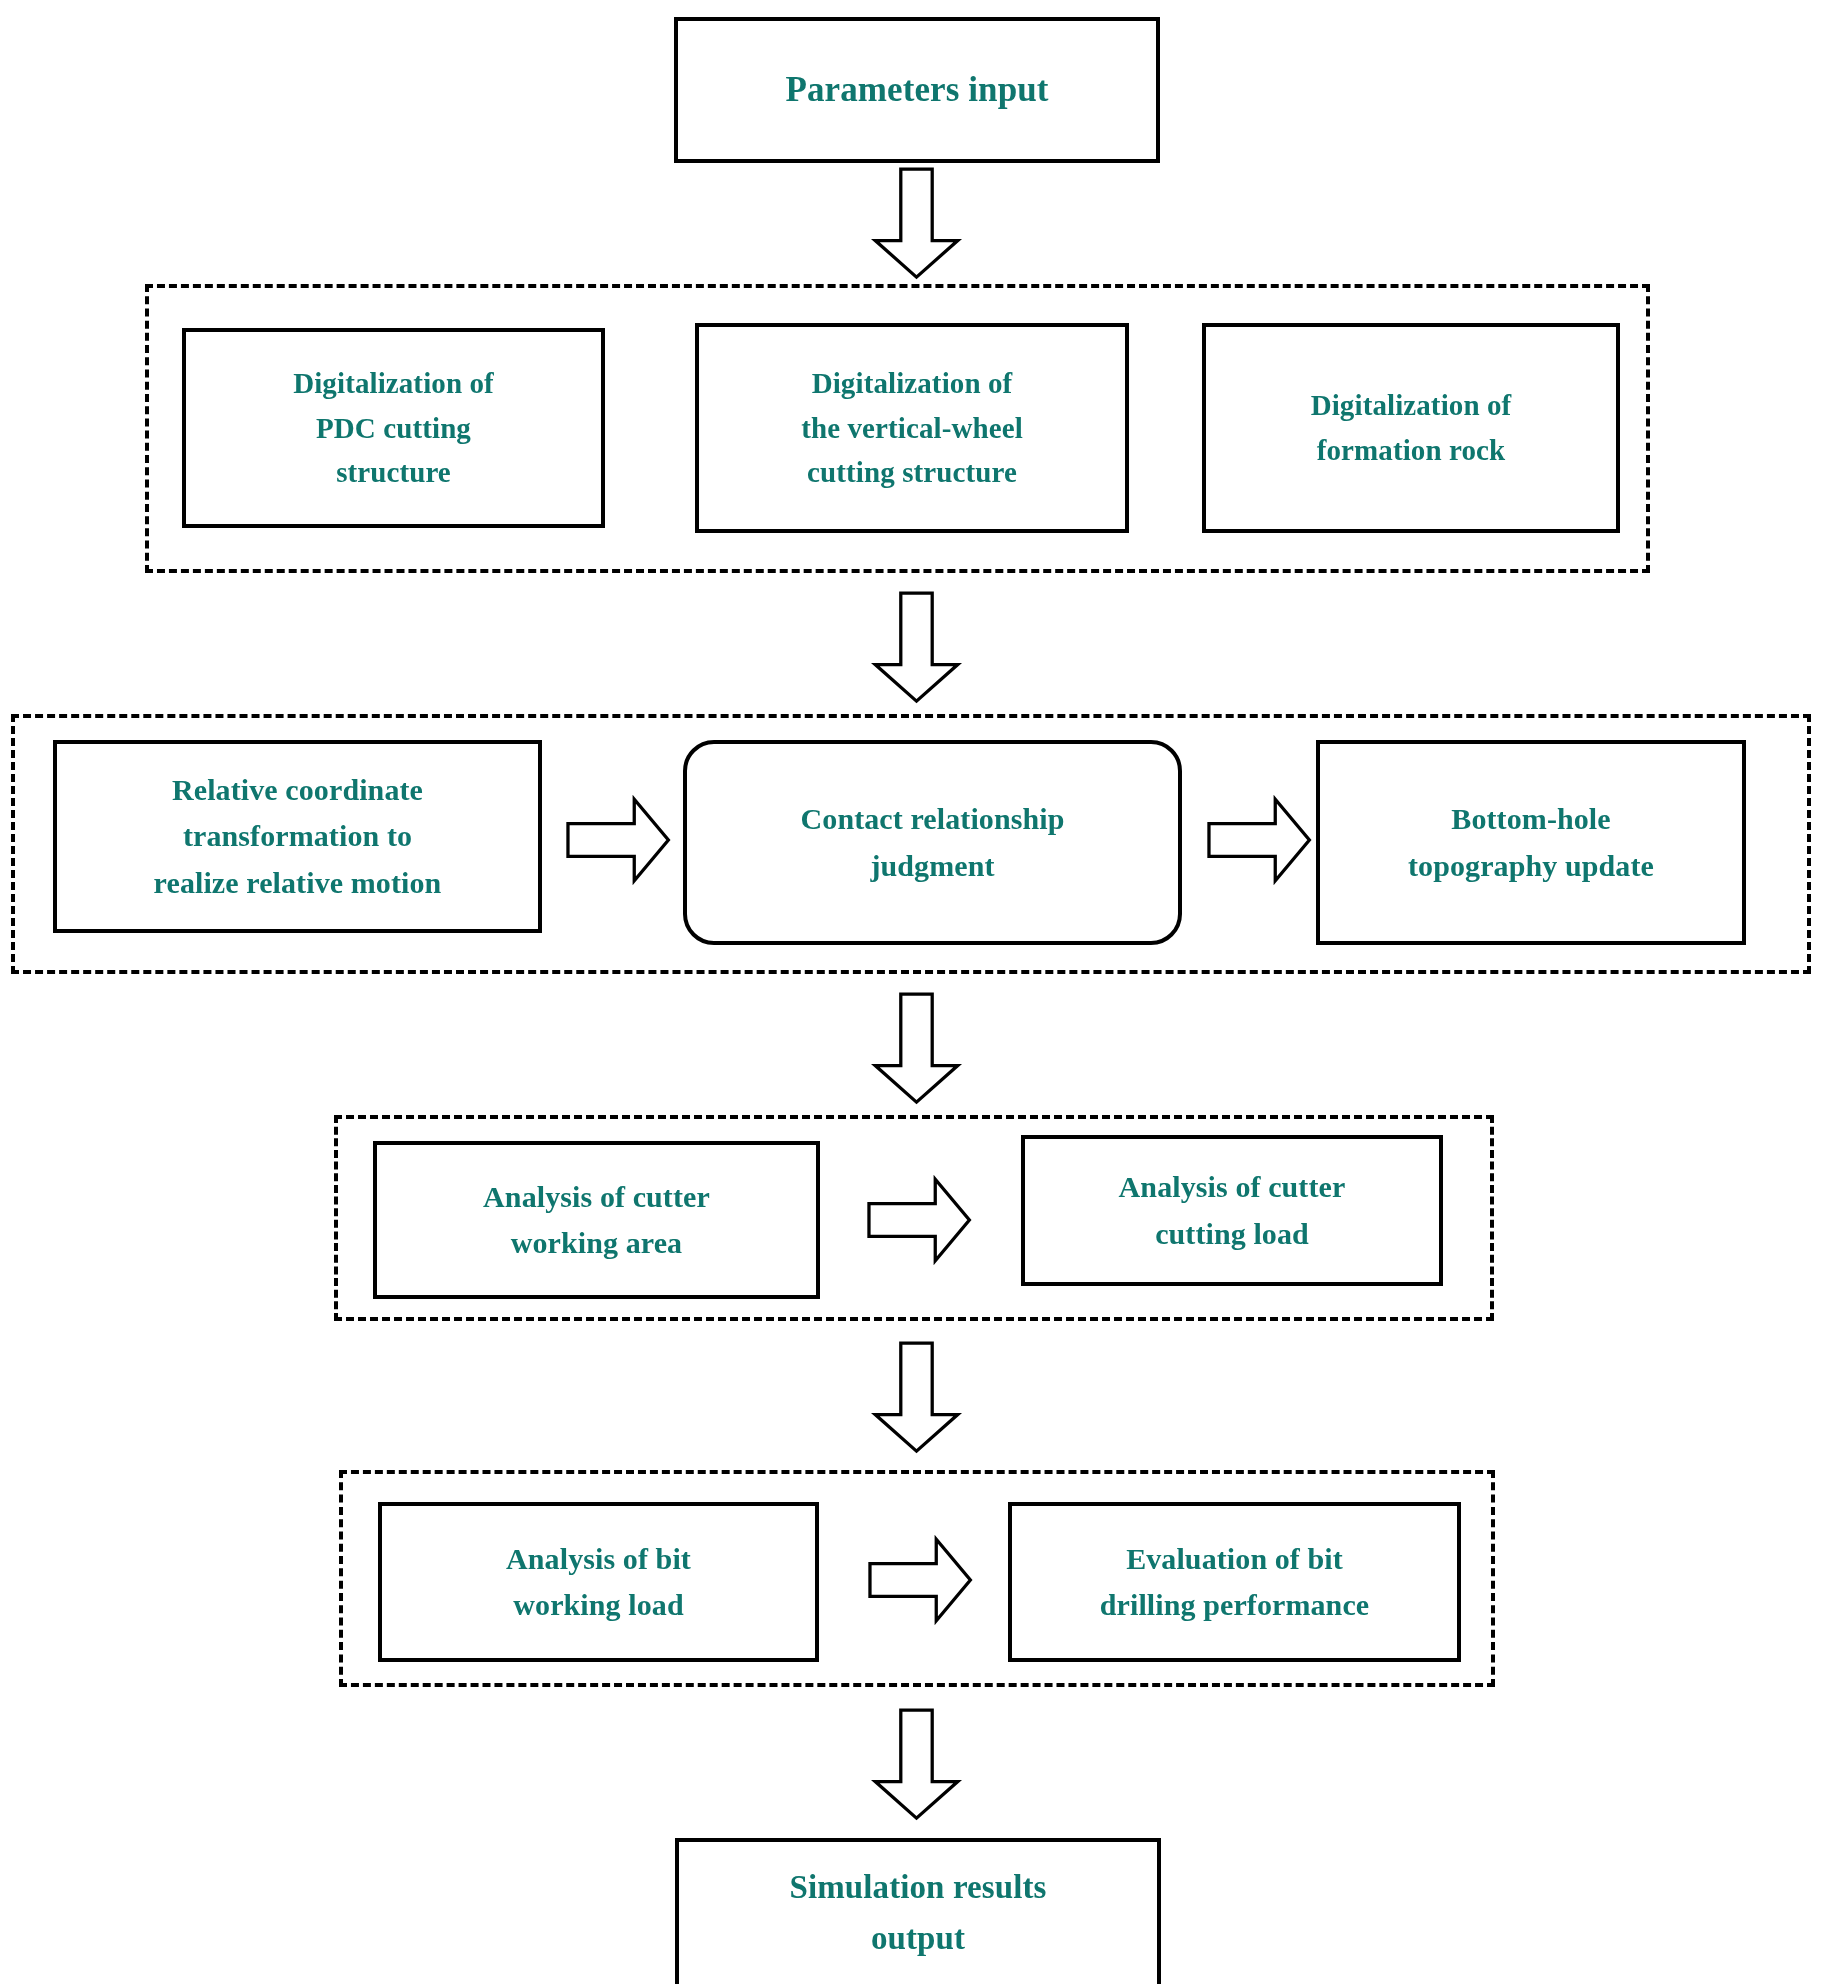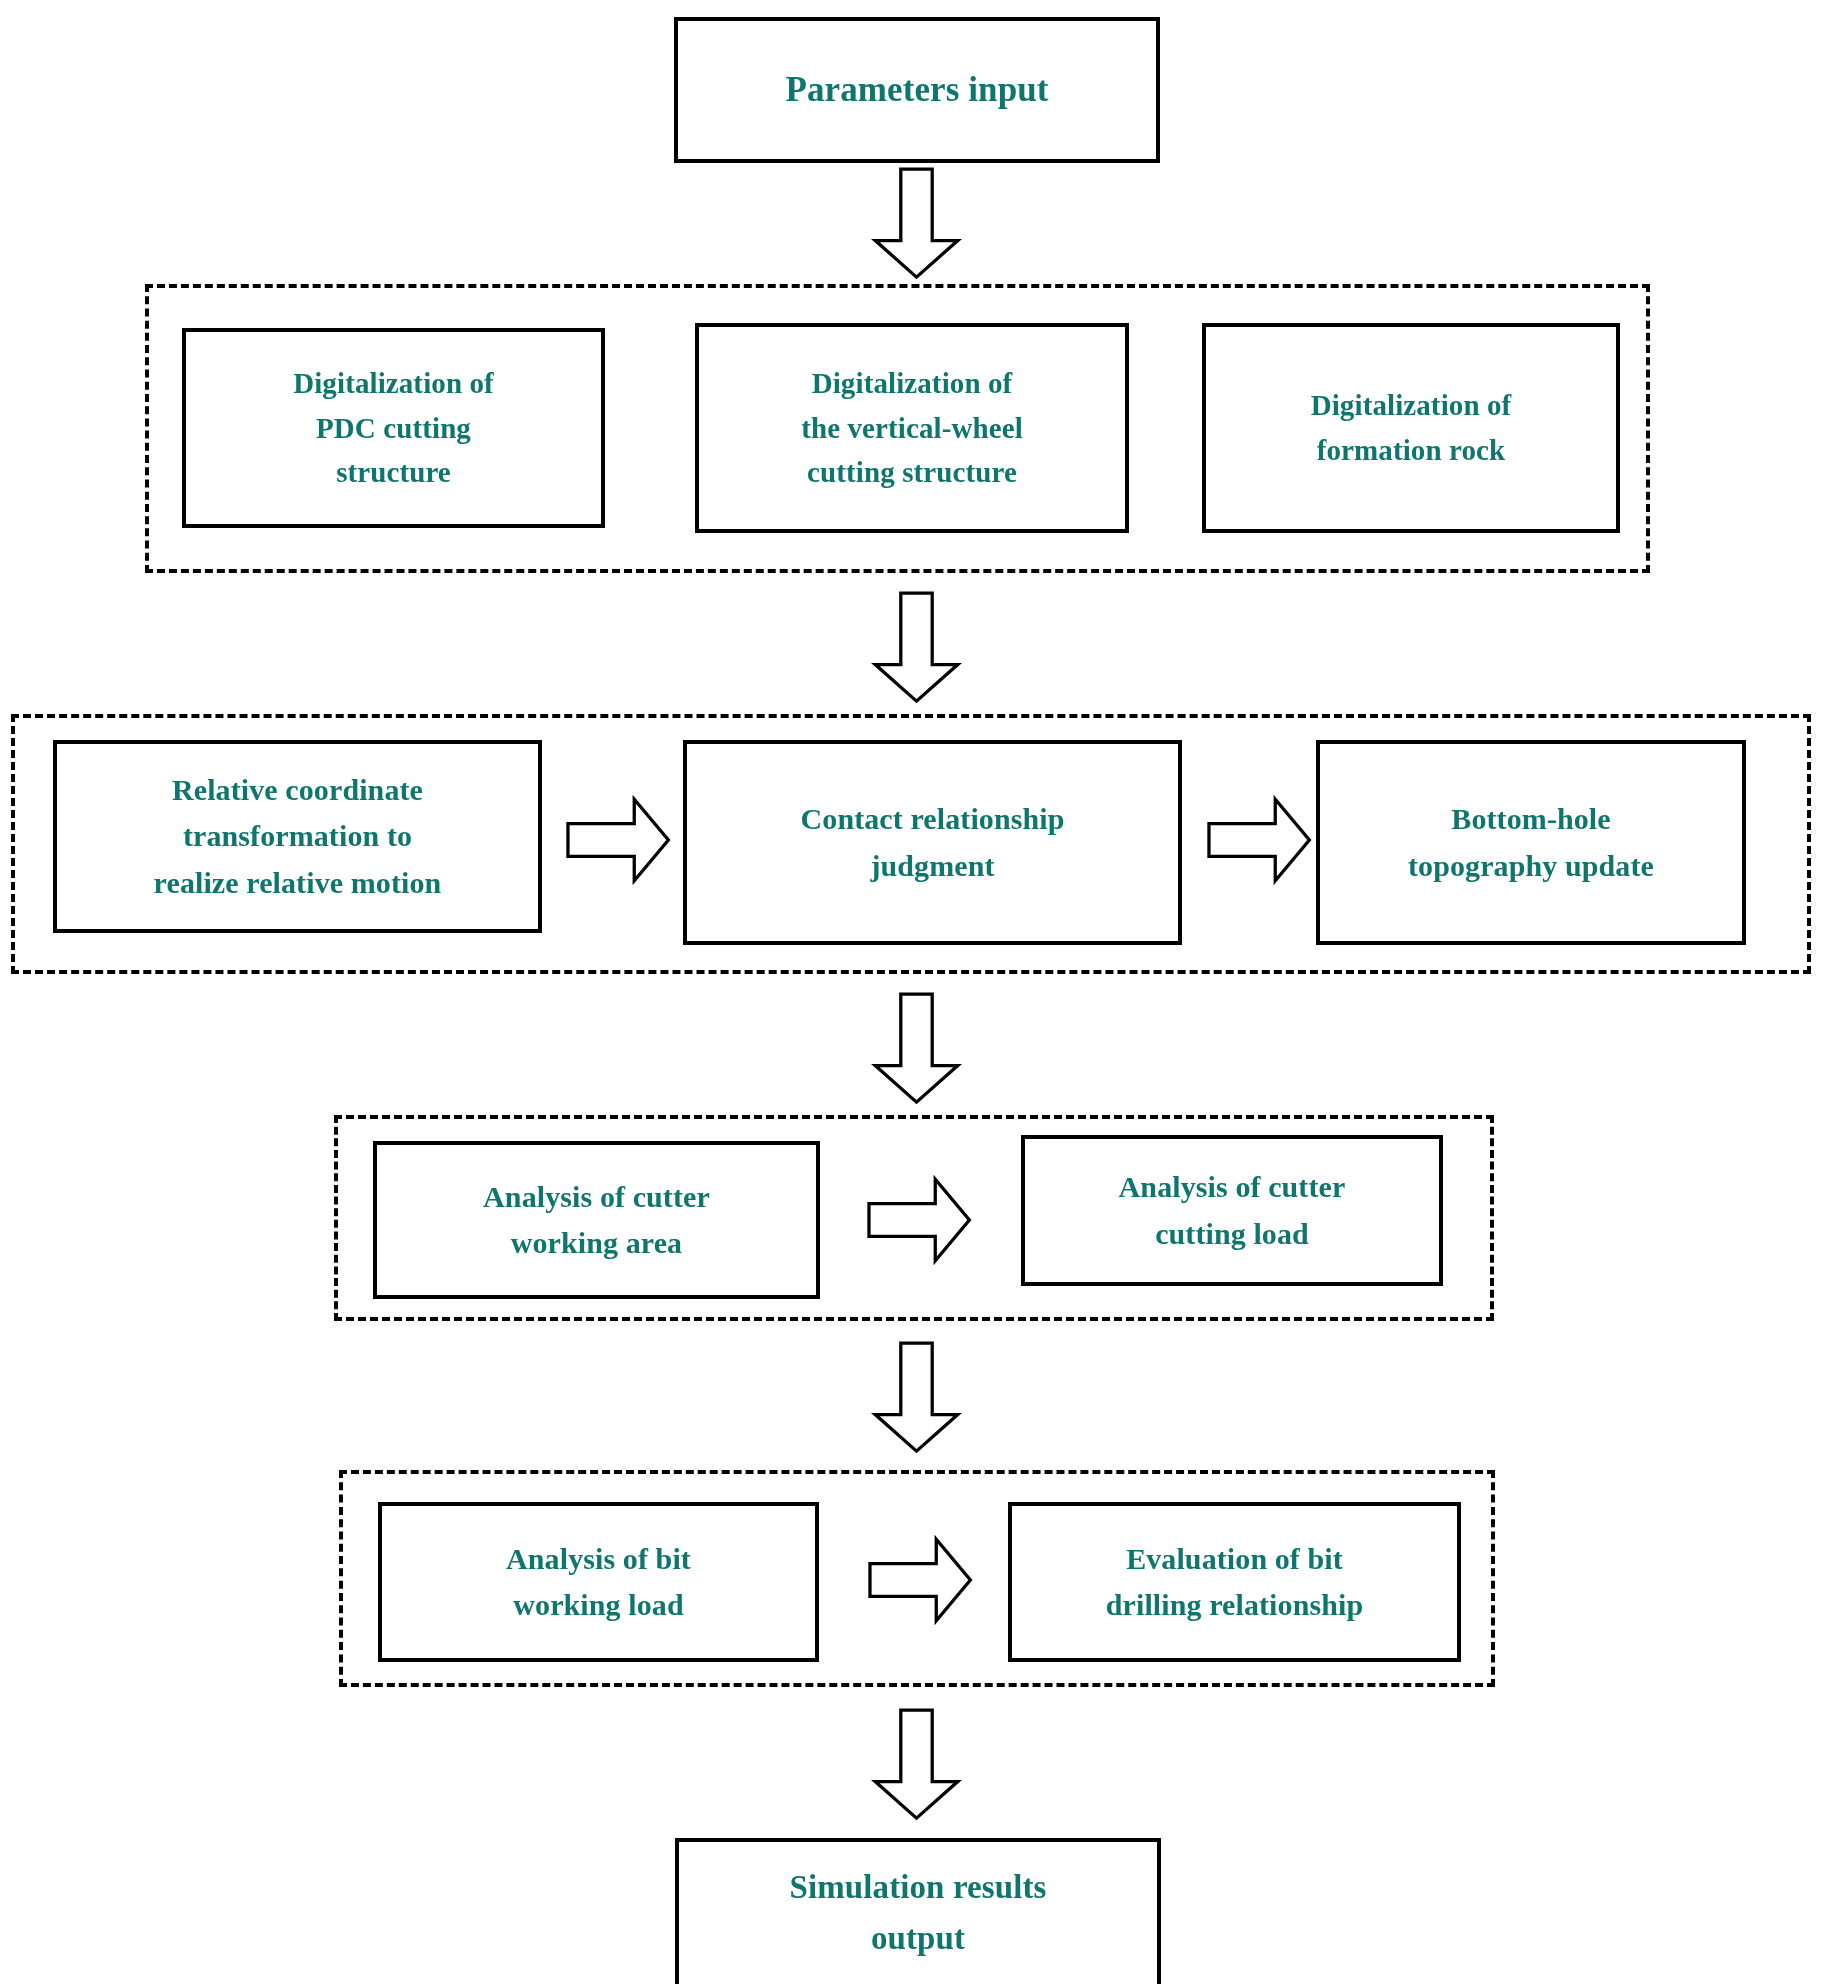--- a/index.html
+++ b/index.html
@@ -109,21 +109,21 @@
 transformation to
 realize relative motion</span>
   </div>
 
   <div class="arrow" style="left:566px; top:796px; width:105px; height:88px;">
     <svg viewBox="0 0 160 134" width="105" height="88" aria-hidden="true">
       <path d="M 3 42 L 104 42 L 104 5 L 156 67 L 104 129 L 104 92 L 3 92 Z"></path>
     </svg>
   </div>
 
-  <div class="node" style="left:683px; top:740px; width:499px; height:205px; font-size:30px;">
+  <div class="node" style="left:683px; top:740px; width:499px; height:205px; font-size:30px;border-radius:31px;">
     <span class="txt">Contact relationship
 judgment</span>
   </div>
 
   <div class="arrow" style="left:1207px; top:796px; width:105px; height:88px;">
     <svg viewBox="0 0 160 134" width="105" height="88" aria-hidden="true">
       <path d="M 3 42 L 104 42 L 104 5 L 156 67 L 104 129 L 104 92 L 3 92 Z"></path>
     </svg>
   </div>
 
@@ -170,21 +170,21 @@
   </div>
 
   <div class="arrow" style="left:868px; top:1536px; width:105px; height:88px;">
     <svg viewBox="0 0 160 134" width="105" height="88" aria-hidden="true">
       <path d="M 3 42 L 104 42 L 104 5 L 156 67 L 104 129 L 104 92 L 3 92 Z"></path>
     </svg>
   </div>
 
   <div class="node" style="left:1008px; top:1502px; width:453px; height:160px; font-size:30px;">
     <span class="txt">Evaluation of bit
-drilling relationship</span>
+drilling performance</span>
   </div>
 
   <div class="arrow" style="left:872px; top:1708px; width:89px; height:113px;">
     <svg viewBox="0 0 136 172" width="89" height="113" aria-hidden="true">
       <path d="M 44 3 L 92 3 L 92 112 L 131 112 L 68 168 L 5 112 L 44 112 Z"></path>
     </svg>
   </div>
 
   <div class="node" style="left:675px; top:1826px; width:486px; height:150px; font-size:33px;margin-top:12px;">
     <span class="txt">Simulation  results

